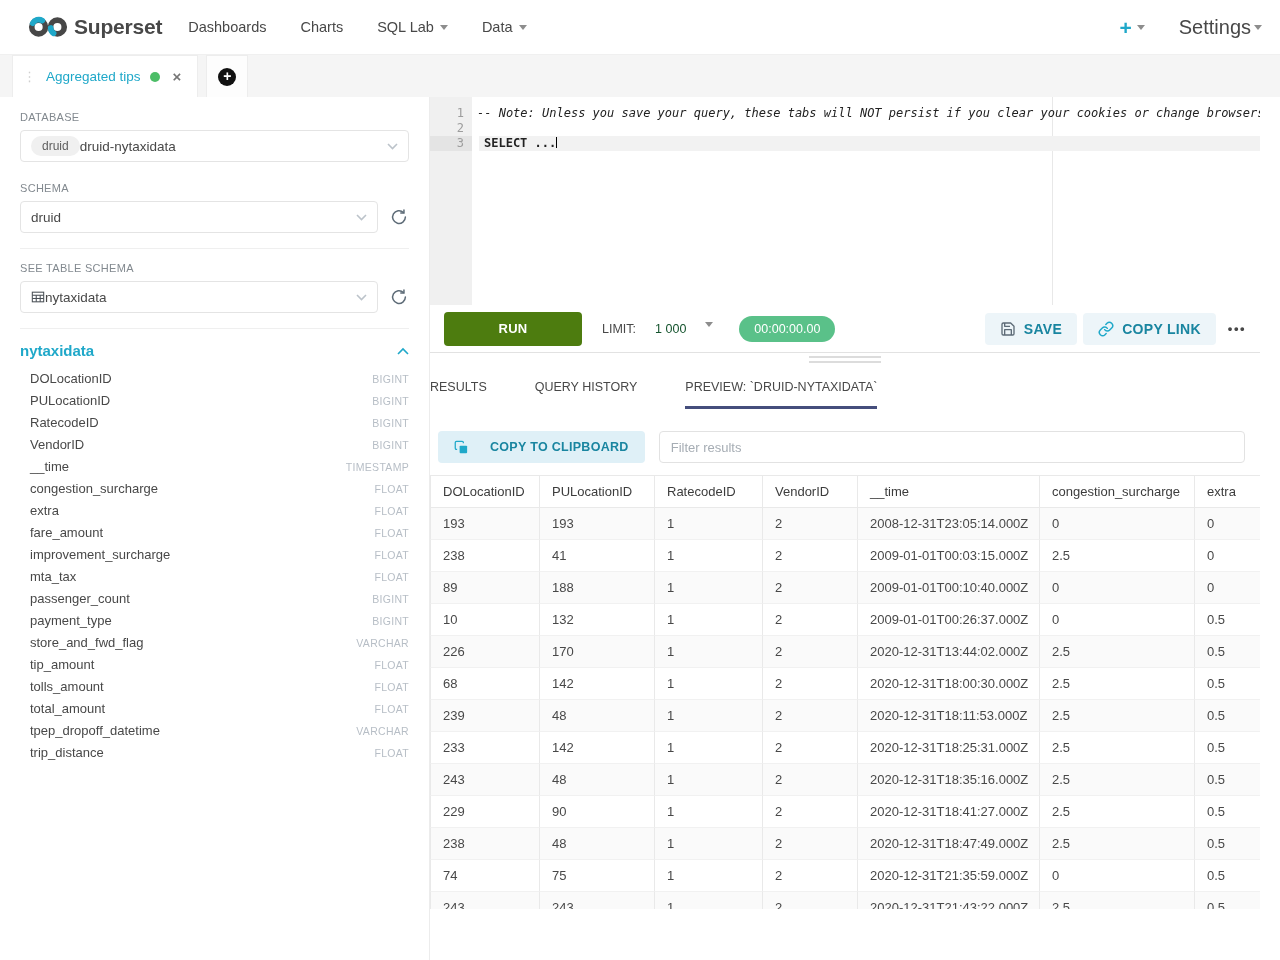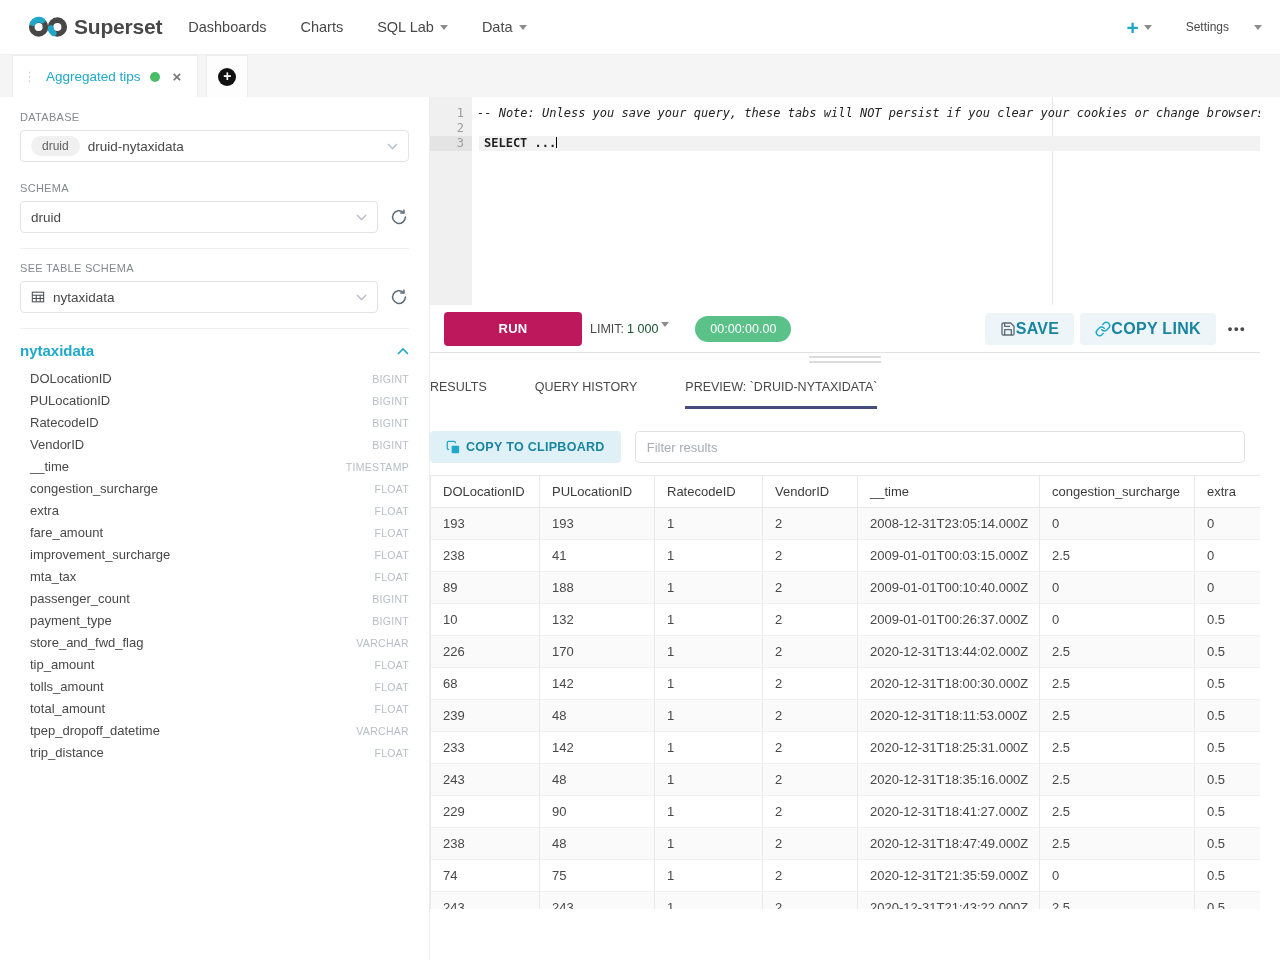--- a/index.html
+++ b/index.html
@@ -10,41 +10,41 @@
   
   .topnav { height:55px; display:flex; align-items:center; padding:0 18px 0 28px; border-bottom:1px solid #f0f0f0; background:#fff; }
   .brand { display:flex; align-items:center; gap:6px; cursor:pointer; }
   .brand-text { font-size:21px; font-weight:bold; color:#484848; letter-spacing:-0.2px; }
   .nav-items { display:flex; align-items:center; margin-left:26px; gap:34px; }
   .nav-item { font-size:14.5px; color:#484848; display:inline-flex; align-items:center; gap:6px; cursor:pointer; }
   .caret { display:inline-block; width:0; height:0; border-left:4px solid transparent; border-right:4px solid transparent; border-top:5px solid #8d8d8d; }
   .nav-right { margin-left:auto; display:flex; align-items:center; gap:34px; }
   .nav-plus { display:inline-flex; align-items:center; gap:5px; cursor:pointer; }
   .nav-plus .plus-glyph { color:#1fa8c9; font-size:21px; font-weight:bold; line-height:1; }
-  .nav-settings { display:inline-flex; align-items:center; gap:25px; font-size:12px; cursor:pointer; }
+  .nav-settings { display:inline-flex; align-items:center; gap:3px; font-size:20px; cursor:pointer; }
 
   
   .tabstrip { height:42px; background:#f5f5f5; display:flex; align-items:stretch; }
   .tab { margin-left:12px; background:#fff; border:1px solid #ededed; border-bottom:none; display:flex; align-items:center; padding:0 16px 0 10px; gap:9px; min-width:185px; cursor:pointer; }
   .dragdots { color:#cfcfcf; font-size:13px; letter-spacing:1px; cursor:grab; }
   .tab-label { color:#1fa8c9; font-size:13.5px; }
   .tab-dot { width:10px; height:10px; border-radius:50%; background:#4cbd67; }
   .tab-close { color:#767676; font-size:15px; font-weight:bold; margin-left:4px; cursor:pointer; }
   .newtab { margin-left:8px; width:42px; background:#fdfdfd; border:1px solid #ededed; border-bottom:none; display:flex; align-items:center; justify-content:center; cursor:pointer; }
   .newtab-circle { width:18px; height:18px; border-radius:50%; background:#111; color:#fff; font-size:14px; font-weight:bold; display:flex; align-items:center; justify-content:center; line-height:1; padding-bottom:1px; }
 
   
   .content { display:flex; height:863px; }
   .sidebar { width:430px; flex:0 0 430px; border-right:1px solid #ececec; padding:14px 20px 0 20px; overflow:hidden; }
   .right { flex:0 0 830px; width:830px; margin-right:20px; }
 
   
   .field-label { font-size:11px; color:#82898f; letter-spacing:.3px; margin-bottom:7px; }
   .sel-row { display:flex; align-items:center; gap:11px; }
-  .select { flex:1; height:32px; border:1px solid #e4e4e4; border-radius:4px; background:#fff; display:flex; align-items:center; padding:0 10px; gap:8px; font-size:13.5px; cursor:pointer; }
+  .select { flex:1; height:32px; border:1px solid #e4e4e4; border-radius:4px; background:#fff; display:flex; align-items:center; padding:0 10px; gap:0; font-size:13.5px; cursor:pointer; }
   .select .chev { margin-left:auto; display:flex; }
   .badge { background:#f0f0f0; border-radius:11px; padding:3px 11px; font-size:12px; color:#5f5f5f; }
   .refresh-btn { width:20px; height:20px; display:flex; align-items:center; justify-content:center; cursor:pointer; flex:0 0 auto; }
   .sb-divider { border:none; border-top:1px solid #efefef; margin:15px 0 13px 0; }
   .mt20 { margin-top:20px; }
   .schema-header { display:flex; align-items:center; margin:8px 0 12px 0; cursor:pointer; }
   .schema-title { color:#1fa8c9; font-size:15px; font-weight:bold; }
   .schema-header .chev-up { margin-left:auto; display:flex; }
   .col-row { display:flex; align-items:baseline; height:22px; padding-left:10px; }
   .col-name { font-size:13px; color:#484848; }
@@ -60,41 +60,41 @@
   .ed-line .code { flex:1; padding-left:5px; white-space:pre; overflow:hidden; color:#222; }
   .ed-line.active-line .code { background:#f2f2f2; }
   .ed-line.active-line .gut { background:#e4e4e4; }
   .c-comment { color:#8e8e76; font-style:italic; }
   .c-kw { font-weight:bold;margin-left:7px; }
   .cursor { display:inline-block; width:1px; height:11px; background:#000; vertical-align:-1px; }
   .ed-fill { flex:1; }
 
   
   .toolbar { height:48px; display:flex; align-items:center; padding:0 14px; border-bottom:1px solid #e2e2e2; }
-  .run-btn { width:138px; height:34px; background:#be185d; border:none; border-radius:4px; color:#fff; font-size:13px; font-weight:bold; font-family:inherit; letter-spacing:.3px; cursor:pointer; }
-  .limit { display:flex; align-items:flex-start; gap:3px; margin-left:8px; font-size:12.5px; cursor:pointer; }
+  .run-btn { width:138px; height:34px; background:#4d7c0f; border:none; border-radius:4px; color:#fff; font-size:13px; font-weight:bold; font-family:inherit; letter-spacing:.3px; cursor:pointer; }
+  .limit { display:flex; align-items:flex-start; gap:19px; margin-left:20px; font-size:12.5px; cursor:pointer; }
   .limit-val { color:#14532d; }
   .timer { margin-left:26px; background:#5ac189; color:#fff; font-size:12.5px; border-radius:14px; padding:6px 15px; }
   .tb-spacer { flex:1; }
-  .soft-btn { height:32px; display:inline-flex; align-items:center; background:#edf5f9; border:none; border-radius:4px; padding:0 15px; font-family:inherit; font-size:16px; font-weight:bold; color:#1985a0; letter-spacing:.3px; cursor:pointer; }
+  .soft-btn { height:32px; display:inline-flex; align-items:center; gap:8px; background:#edf5f9; border:none; border-radius:4px; padding:0 15px; font-family:inherit; font-size:14px; font-weight:bold; color:#1985a0; letter-spacing:.3px; cursor:pointer; }
   .soft-btn + .soft-btn { margin-left:6px; }
   .more-dots { margin-left:12px; color:#484848; font-size:13px; letter-spacing:1.5px; font-weight:bold; cursor:pointer; }
 
   
   .splitter { height:12px; display:flex; flex-direction:column; align-items:center; justify-content:center; gap:3px; cursor:row-resize; }
   .grip { width:72px; height:2px; background:#dcdcdc; }
 
   
   .south-tabs { height:44px; display:flex; align-items:stretch; gap:48px; }
   .stab { display:flex; align-items:center; font-size:12.5px; color:#484848; border-bottom:3px solid transparent; padding-top:3px; cursor:pointer; }
   .stab.active { border-bottom-color:#454e7c; }
 
   
   .controls { margin-top:22px; display:flex; align-items:center; gap:14px; }
-  .clip-btn { height:32px; display:inline-flex; align-items:center; gap:5px; background:#dff0f7; border:none; border-radius:4px; padding:0 16px; font-family:inherit; font-size:12.5px; font-weight:bold; color:#1985a0; letter-spacing:.3px; cursor:pointer; }
+  .clip-btn { height:32px; display:inline-flex; align-items:center; gap:21px; background:#dff0f7; border:none; border-radius:4px; padding:0 16px; font-family:inherit; font-size:12.5px; font-weight:bold; color:#1985a0; letter-spacing:.3px; cursor:pointer;margin-left:8px; }
   .filter-input { flex:1; margin-right:15px; height:32px; border:1px solid #e2e2e2; border-radius:4px; padding:0 11px; font-family:inherit; font-size:13px; color:#484848; outline:none; }
   .filter-input::placeholder { color:#a6adb4; }
   .rows-returned { margin-top:16px; font-size:13.5px; color:#484848; }
 
   
   .table-wrap { margin-top:12px; height:434px; overflow:hidden; width:830px; }
   table.results { border-collapse:separate; border-spacing:0; table-layout:fixed; width:885px; font-size:13px; }
   .results th, .results td { text-align:left; padding:0 12px; white-space:nowrap; overflow:hidden; border-right:1px solid #e9e9e9; }
   .results th { height:33px; font-weight:normal; color:#3c3c3c; border-top:1px solid #e9e9e9; border-bottom:1px solid #e9e9e9; background:#fff; }
   .results th:first-child, .results td:first-child { border-left:1px solid #e9e9e9; }

